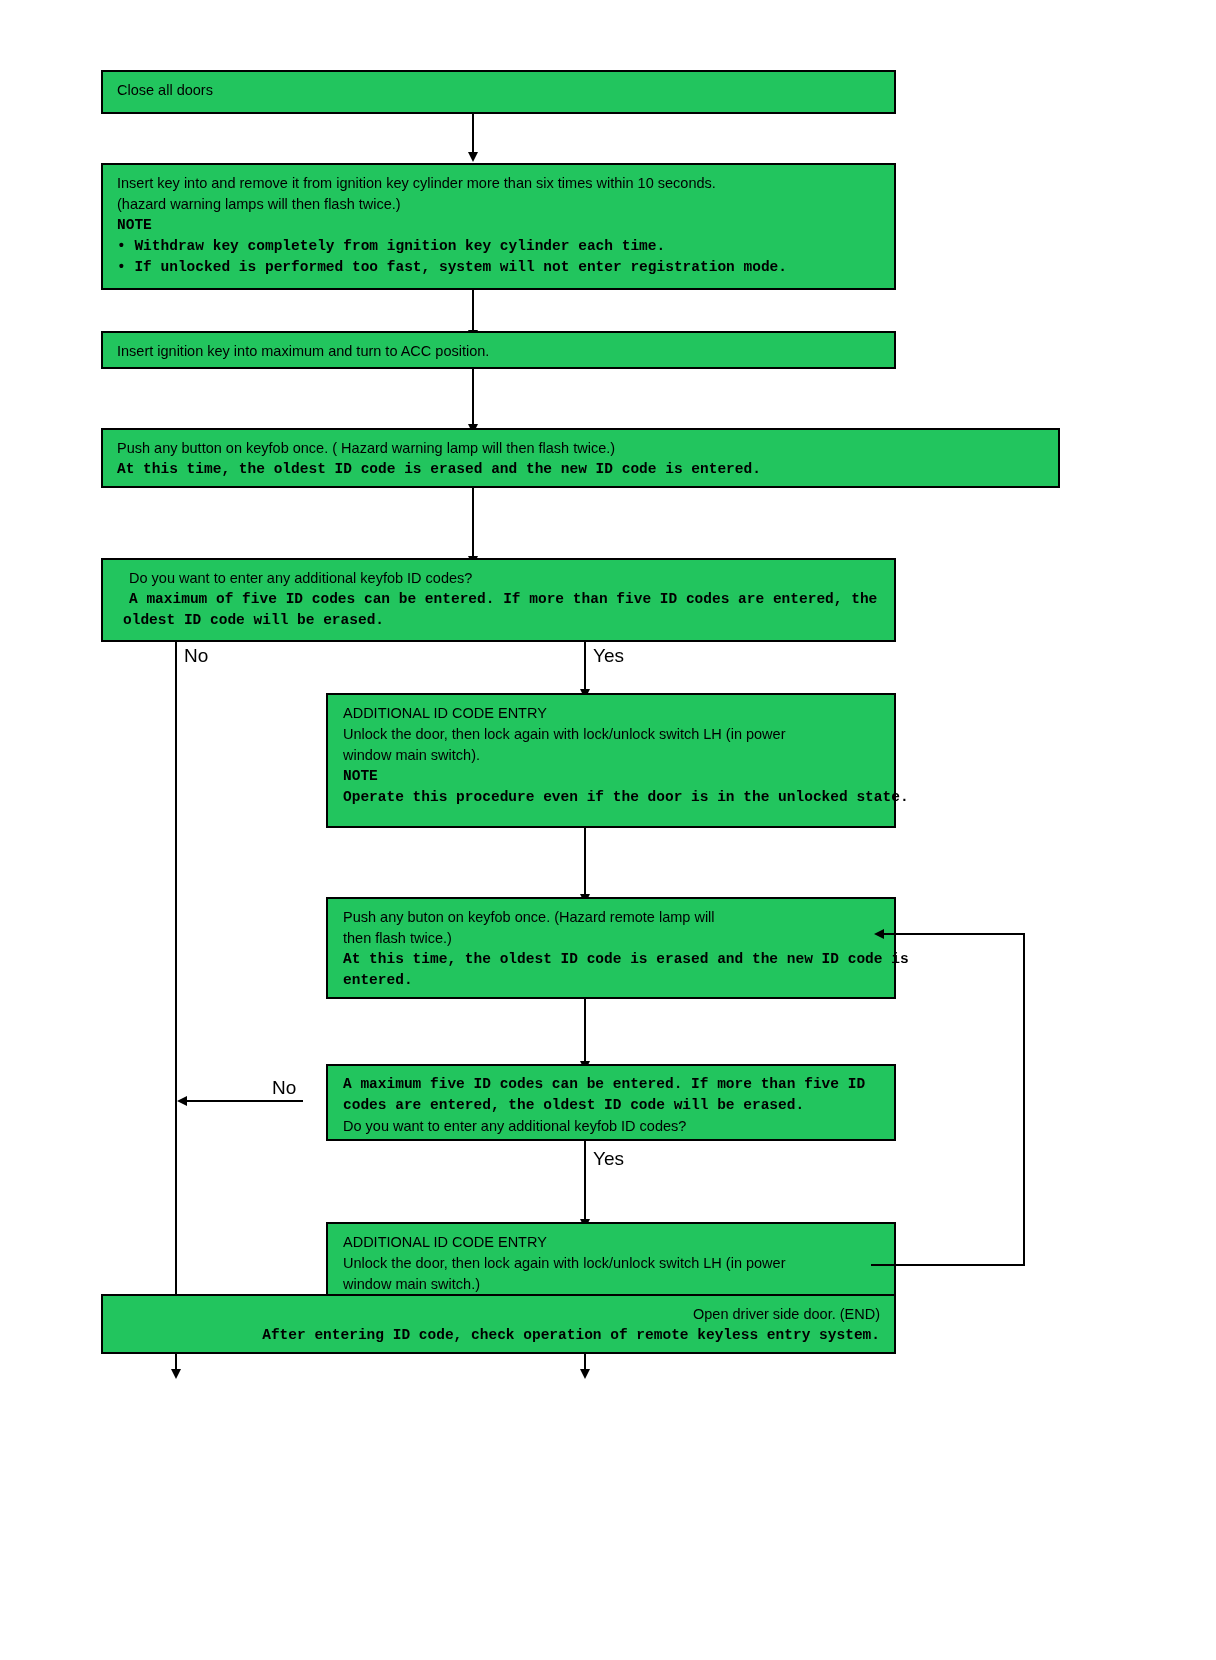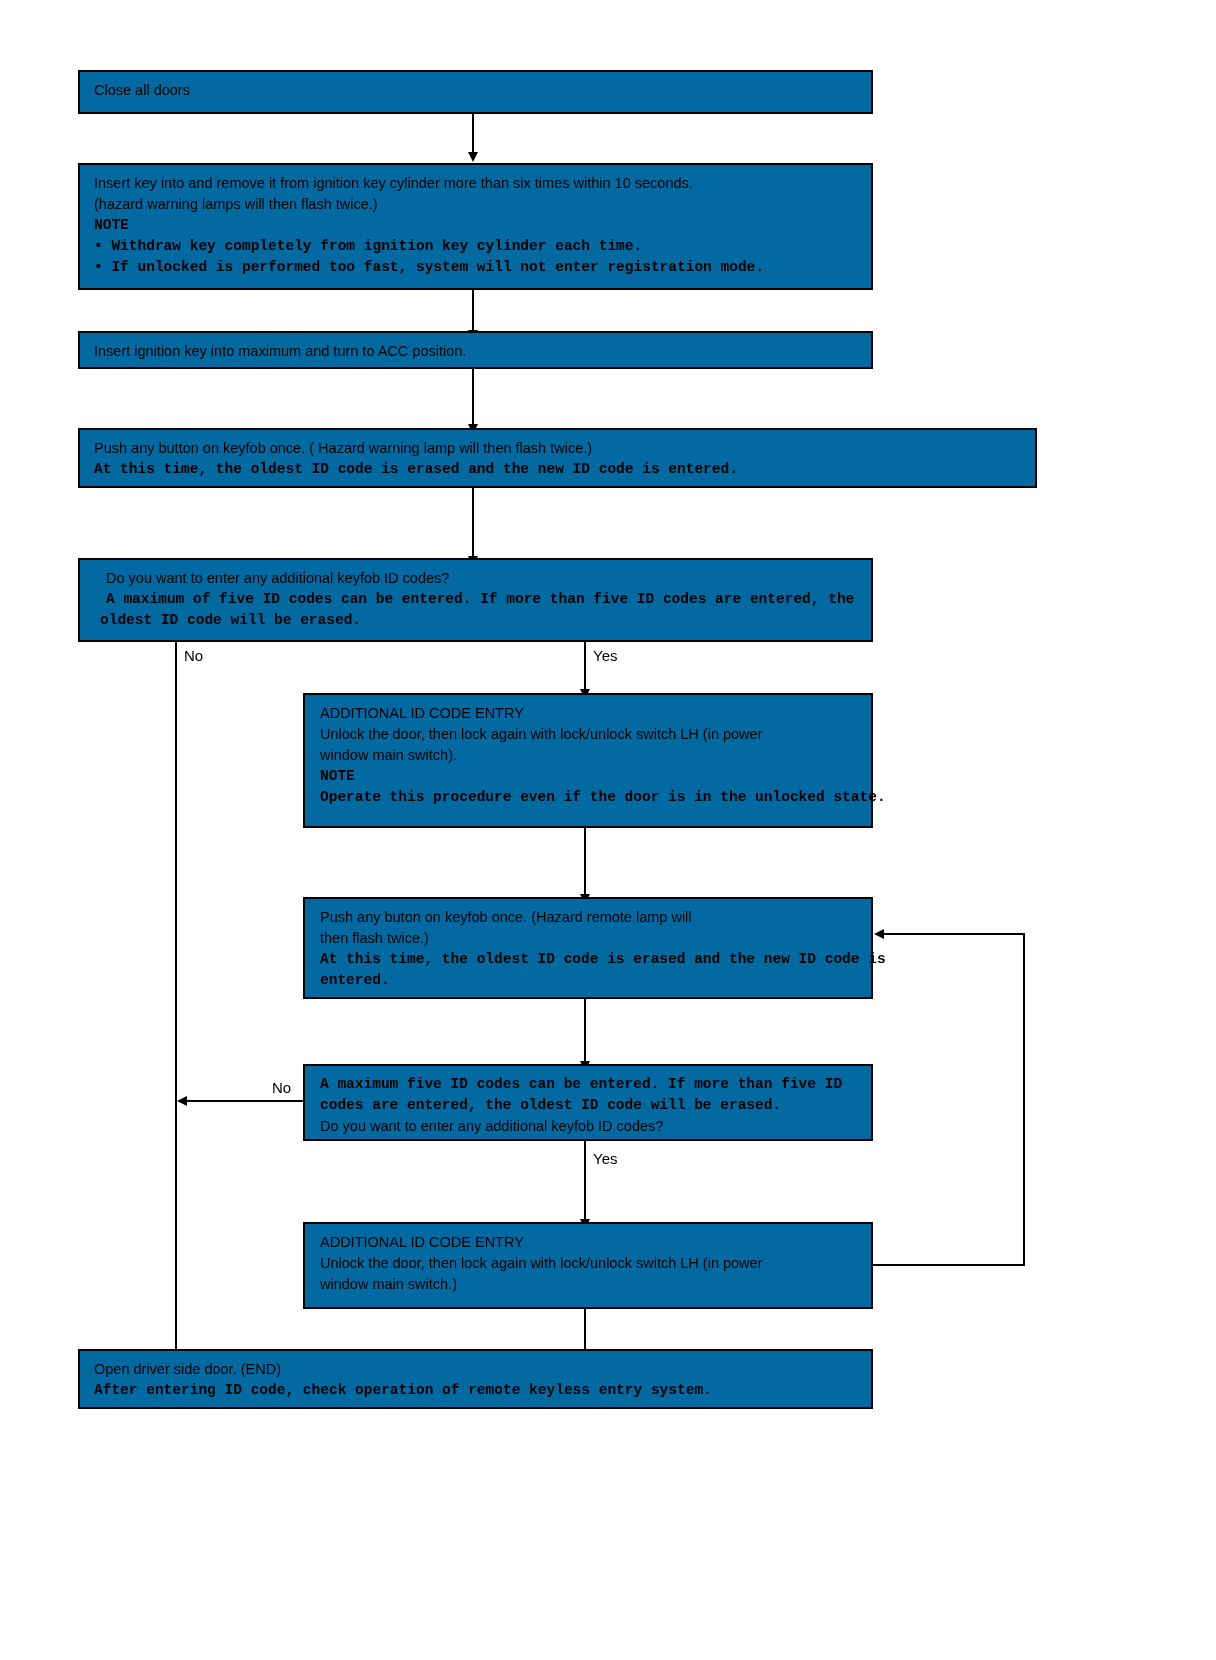--- a/index.html
+++ b/index.html
@@ -15,22 +15,23 @@
     position: relative;
     width: 1216px;
     height: 1660px;
     background: #ffffff;
     overflow: hidden;
   }
   .box {
     position: absolute;
     box-sizing: border-box;
     border: 2px solid #000;
-    background: #0369a1;
+    background: #22c55e;
     padding: 8px 14px 24px 14px;
+    margin-left: 23px;
   }
   .line {
     position: absolute;
     background: #000;
   }
   .vline { width: 2px; }
   .hline { height: 2px; }
   .arrow-down {
     position: absolute;
     width: 0;
@@ -48,21 +49,21 @@
     border-right: 10px solid #000;
   }
   .txt {
     font-size: 14.5px;
     line-height: 21px;
     white-space: nowrap;
   }
   .txt.b { font-weight: bold; font-family: Liberation Mono, monospace; }
   .label {
     position: absolute;
-    font-size: 15px;
+    font-size: 19px;
     line-height: 16px;
     white-space: nowrap;
   }
 </style>
 </head>
 <body>
 
 <div id="page">
 
   <div class="box" style="left:78px; top:70px; width:795px; height:44px;">
@@ -154,18 +155,18 @@
   </div>
 
   <div class="line hline" style="left:871px; top:1264px; width:154px;"></div>
   <div class="line vline" style="left:1023px; top:933px; height:333px;"></div>
   <div class="line hline" style="left:878px; top:933px; width:147px;"></div>
   <div class="arrow-left" style="left:874px; top:929px;"></div>
 
   <div class="line vline" style="left:584px; top:1309px; height:62px;"></div>
   <div class="arrow-down" style="left:580px; top:1369px;"></div>
 
-  <div class="box" style="left:78px; top:1349px; width:795px; height:60px;">
+  <div class="box" style="left:78px; top:1294px; width:795px; height:60px;text-align:right;">
     <div class="txt">Open driver side door. (END)</div>
     <div class="txt b">After entering ID code, check operation of remote keyless entry system.</div>
   </div>
 
 </div>
 
 </body></html>

